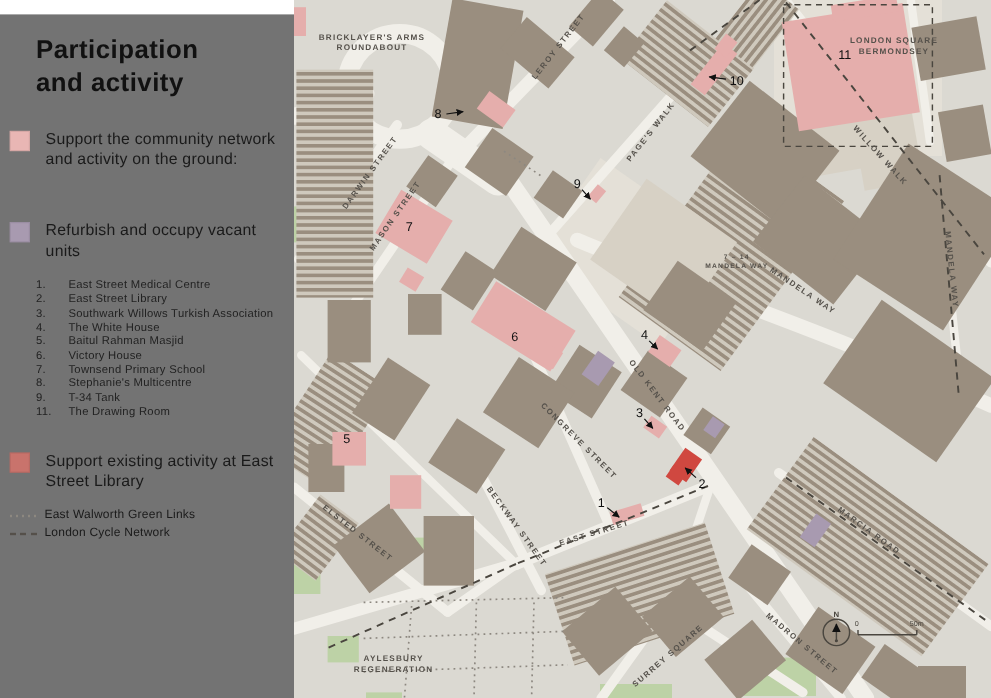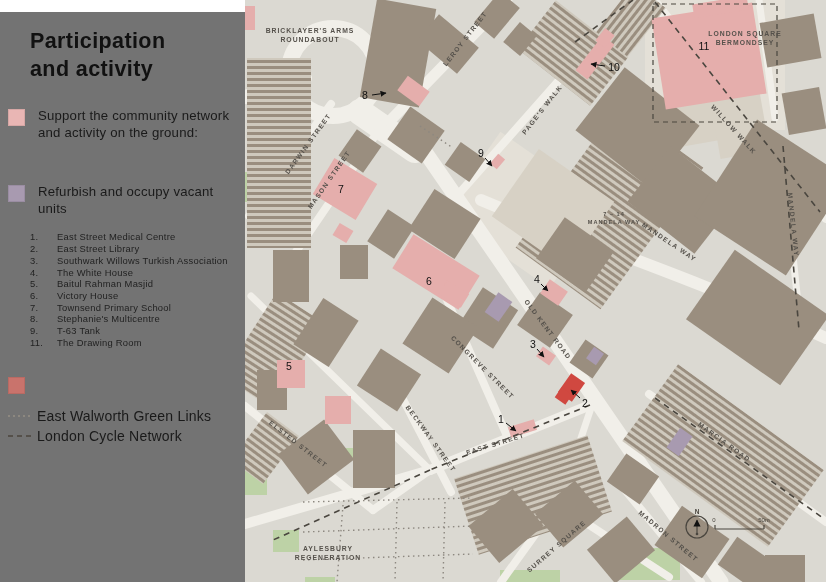--- a/index.html
+++ b/index.html
@@ -13,21 +13,21 @@
   #row-community{margin-top:24px;}
   #community-list{list-style:none;margin:14px 0 0 0;padding:0 0 0 30px;}
   #community-list li{display:flex;font-size:9.4px;color:#222;letter-spacing:.25px;line-height:11.7px;}
   #community-list .num{width:27px;flex:0 0 27px;}
   #row-existing{margin-top:28px;}
   .line-row{display:flex;align-items:center;margin-left:8px;margin-top:14px;}
   #row-dashed{margin-top:4px;}
   .line-sample{width:23px;height:2px;flex:0 0 23px;margin-right:6px;}
   .dotted{background:repeating-linear-gradient(90deg,#8d8880 0 2px,transparent 2px 5px);}
   .dashed{background:repeating-linear-gradient(90deg,#55504a 0 5px,transparent 5px 9px);}
-  .line-label{font-size:14px;color:#1a1a1a;letter-spacing:.2px;text-align:right;}
+  .line-label{font-size:10px;color:#1a1a1a;letter-spacing:.2px;text-align:right;}
   #map-wrap{position:absolute;left:245px;top:0;width:581px;height:582px;}
   svg text{font-family:"Liberation Sans",sans-serif;}
 </style>
 </head>
 <body>
 
 <aside id="legend">
   <h1 id="page-title">Participation and activity</h1>
 
   <div class="leg-row" id="row-community">
@@ -68,30 +68,31 @@
       <li>
         <span class="num">7.</span>
         <span>Townsend Primary School</span>
       </li>
       <li>
         <span class="num">8.</span>
         <span>Stephanie's Multicentre</span>
       </li>
       <li>
         <span class="num">9.</span>
-        <span>T-63 Tank</span>
+        <span>T-34 Tank</span>
       </li>
       <li>
         <span class="num">11.</span>
         <span>The Drawing Room</span>
       </li>
     </ol>
 
   <div class="leg-row" id="row-existing">
     <span class="swatch" id="sw-existing" style="background: rgb(201, 115, 108);"></span>
+    <span class="leg-text">Support existing activity at East Street Library</span>
   </div>
 
   <div class="line-row" id="row-dotted">
     <span class="line-sample dotted"></span>
     <span class="line-label">East Walworth Green Links</span>
   </div>
   <div class="line-row" id="row-dashed">
     <span class="line-sample dashed"></span>
     <span class="line-label">London Cycle Network</span>
   </div>

